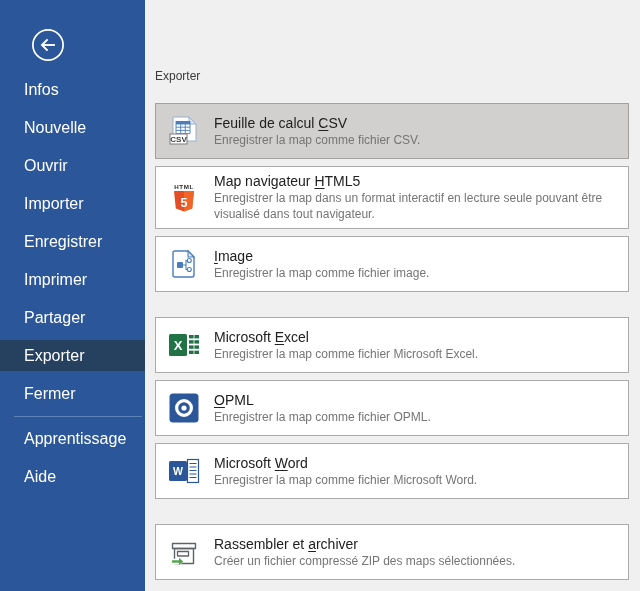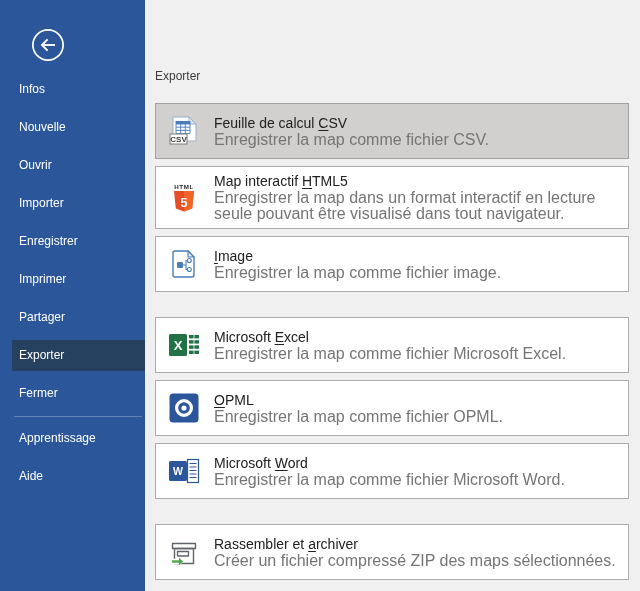--- a/index.html
+++ b/index.html
@@ -10,23 +10,22 @@
   
   .sidebar {
     position: absolute; left: 0; top: 0; bottom: 0; width: 145px;
     background: #2b579a; color: #fff;
   }
   .back-button {
     width: 38px; height: 38px; margin: 26px 0 10px 29px; cursor: pointer;
   }
   .nav-item {
     height: 31px; line-height: 31px; margin-bottom: 7px;
-    padding-left: 7px; font-size: 12px; color: #fff; cursor: pointer;
+    padding-left: 24px; font-size: 16px; color: #fff; cursor: pointer;
     white-space: nowrap;
-    margin-left: 12px;
   }
   .nav-item.selected { background: #26405f; }
   .nav-separator {
     height: 1px; background: #5f82b5; border: none;
     margin: 6px 3px 6px 14px;
   }
 
   
   .main {
     position: absolute; left: 145px; top: 0; right: 0; bottom: 0;
@@ -44,21 +43,21 @@
     padding: 6px 10px 6px 12px; cursor: pointer;
   }
   .export-item.selected { background: #d2d0ce; border-color: #a3a19f; }
   .export-item.tall { min-height: 62px; }
   .export-item.group-gap { margin-top: 25px; }
   .export-item .icon { width: 32px; height: 32px; flex: 0 0 32px; margin-right: 14px; text-align: right; }
   .export-item .icon svg { display: block; }
   .texts { flex: 1 1 auto; min-width: 0; }
   .opt-title { font-size: 14px; line-height: 16px; color: #212121; margin-bottom: 1px; }
   .opt-title .accel { text-decoration: underline; text-underline-offset: 2px; }
-  .opt-desc { font-size: 16px; line-height: 16px; color: #757575; }
+  .opt-desc { font-size: 12px; line-height: 16px; color: #757575; }
 </style>
 </head>
 <body>
 
 <div class="app">
 
   <div class="sidebar">
     <div class="back-button">
       <svg width="38" height="38" viewBox="0 0 44 44">
         <circle cx="22" cy="22" r="17.5" fill="none" stroke="#ffffff" stroke-width="2"></circle>
@@ -109,21 +108,21 @@
       <div class="export-item tall">
         <span class="icon">
           <svg width="32" height="32" viewBox="0 0 32 32">
             <text x="16" y="7" font-size="6.2" font-weight="bold" fill="#2b2b2b" text-anchor="middle" letter-spacing="0.6" font-family="Liberation Sans, DejaVu Sans, sans-serif">HTML</text>
             <path d="M6 9 H26 L24.2 26.5 L16 29.5 L7.8 26.5 Z" fill="#e44d26"></path>
             <path d="M16 9 H26 L24.2 26.5 L16 29.5 Z" fill="#f16529"></path>
             <text x="16" y="24.5" font-size="12.5" font-weight="bold" fill="#ffffff" text-anchor="middle" font-family="Liberation Sans, DejaVu Sans, sans-serif">5</text>
           </svg>
         </span>
         <div class="texts">
-          <div class="opt-title"><span>Map interactif </span><span class="accel">H</span><span>TML5</span></div>
+          <div class="opt-title"><span>Map navigateur </span><span class="accel">H</span><span>TML5</span></div>
           <div class="opt-desc">Enregistrer la map dans un format interactif en lecture seule pouvant être visualisé dans tout navigateur.</div>
         </div>
       </div>
 
       <div class="export-item">
         <span class="icon">
           <svg width="32" height="32" viewBox="0 0 32 32">
             <path d="M7 3 H20 L26 9 V27 a2 2 0 0 1 -2 2 H7 a2 2 0 0 1 -2 -2 V5 a2 2 0 0 1 2 -2 Z" fill="#ffffff" stroke="#4a7ebb" stroke-width="1.4"></path>
             <path d="M20 3 l6 6 h-6 Z" fill="#dce9f7" stroke="#4a7ebb" stroke-width="1.1"></path>
             <rect x="9" y="14" width="6" height="6" rx="1" fill="#4a7ebb"></rect>

